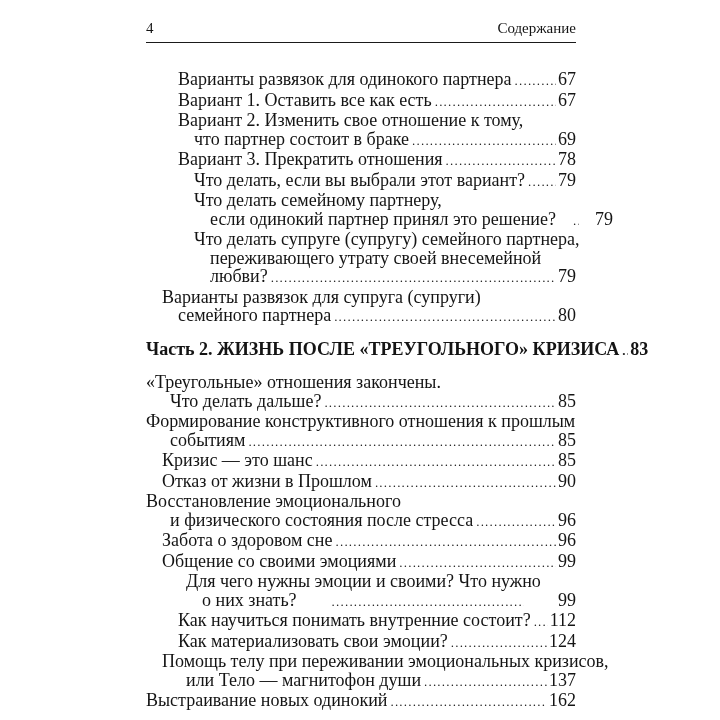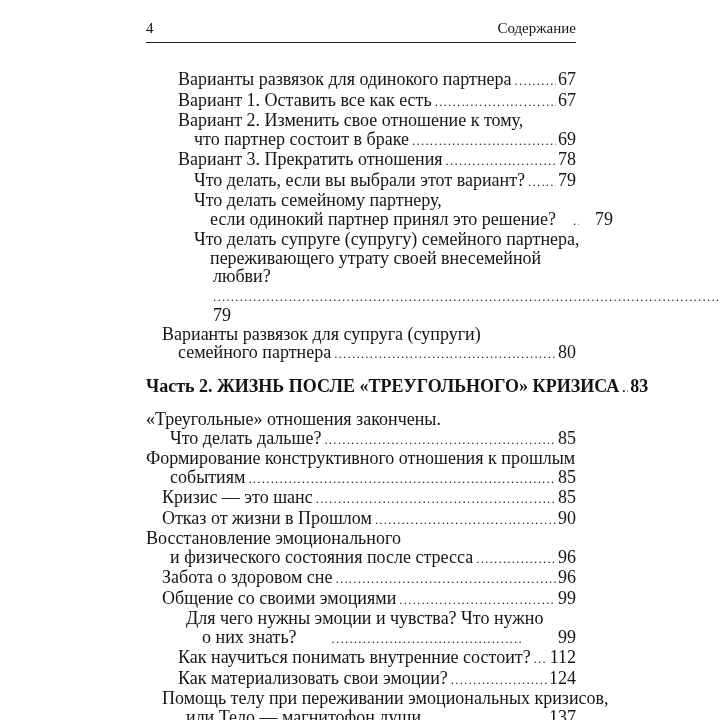--- a/index.html
+++ b/index.html
@@ -108,21 +108,21 @@
           <span class="toc-page">79</span>
         </div>
       </div>
       <div class="toc-entry">
         <div class="toc-line" style="padding-left: 48px;">
           <span class="toc-text">Что делать супруге (супругу) семейного партнера,</span>
         </div>
         <div class="toc-line" style="padding-left: 64px;">
           <span class="toc-text">переживающего утрату своей внесемейной</span>
         </div>
-        <div class="toc-line" style="padding-left: 64px; flex-direction: column;">
+        <div class="toc-line" style="padding-left: 64px;">
           <span class="toc-text">любви?</span>
           <span class="toc-dots"></span>
           <span class="toc-page">79</span>
         </div>
       </div>
       <div class="toc-entry">
         <div class="toc-line" style="padding-left: 16px;">
           <span class="toc-text">Варианты развязок для супруга (супруги)</span>
         </div>
         <div class="toc-line" style="padding-left: 32px;">
@@ -191,21 +191,21 @@
       </div>
       <div class="toc-entry">
         <div class="toc-line" style="padding-left: 16px;">
           <span class="toc-text">Общение со своими эмоциями</span>
           <span class="toc-dots"></span>
           <span class="toc-page">99</span>
         </div>
       </div>
       <div class="toc-entry">
         <div class="toc-line" style="padding-left: 40px;">
-          <span class="toc-text">Для чего нужны эмоции и чувства? Что нужно</span>
+          <span class="toc-text">Для чего нужны эмоции и своими? Что нужно</span>
         </div>
         <div class="toc-line" style="padding-left: 56px; gap: 32px;">
           <span class="toc-text">о них знать?</span>
           <span class="toc-dots"></span>
           <span class="toc-page">99</span>
         </div>
       </div>
       <div class="toc-entry">
         <div class="toc-line" style="padding-left: 32px;">
           <span class="toc-text">Как научиться понимать внутренние состоит?</span>

